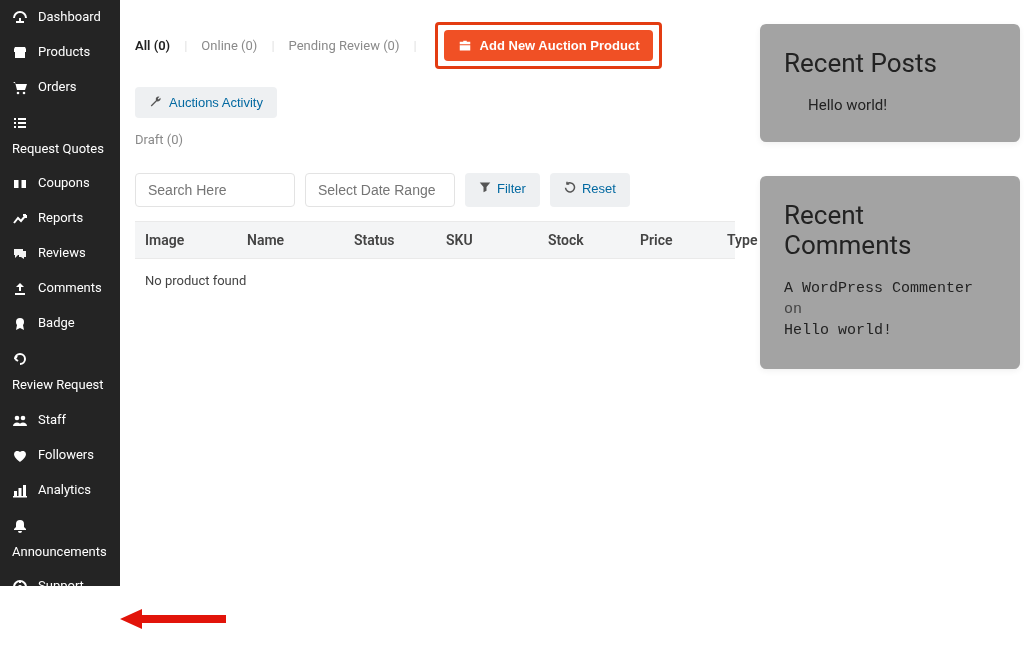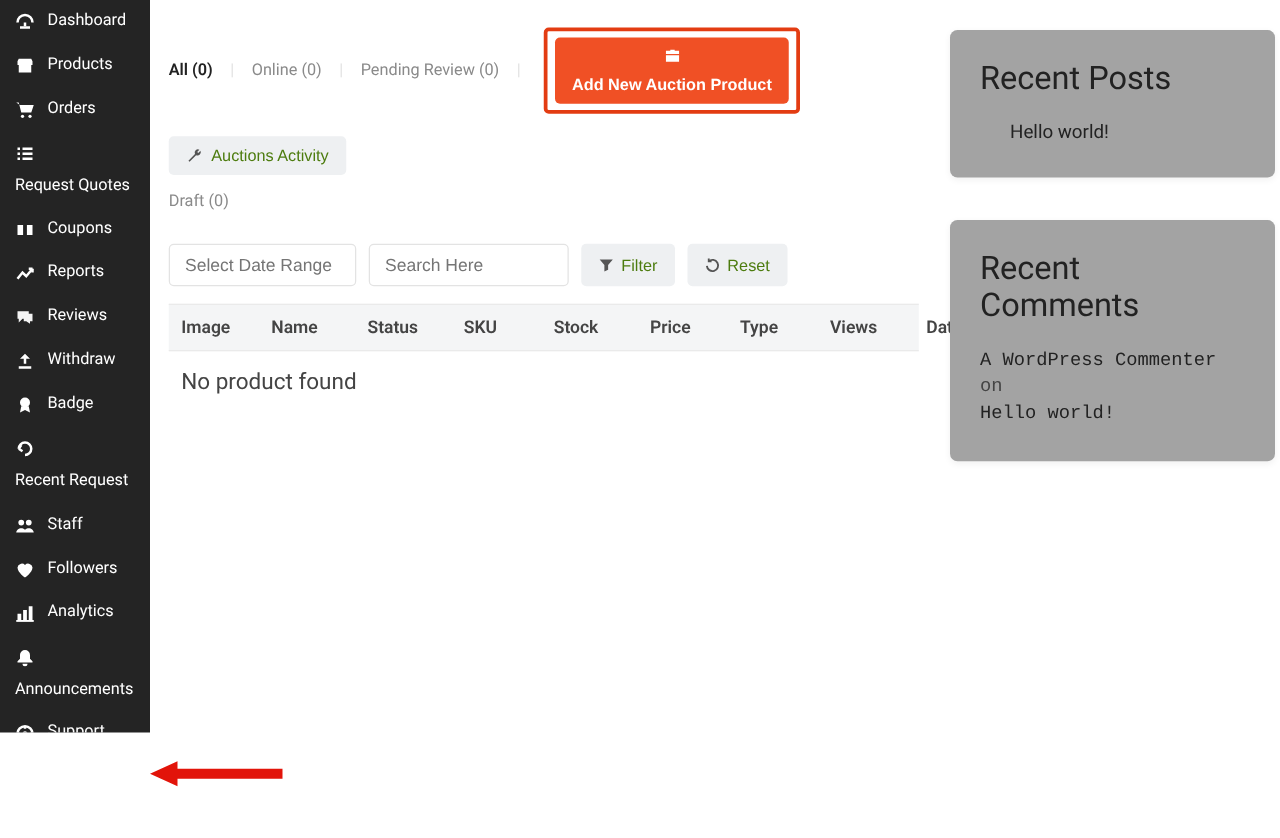--- a/index.html
+++ b/index.html
@@ -82,31 +82,30 @@
     color: #fff;
     border: none;
     border-radius: 4px;
     padding: 8px 14px;
     font-size: 13px;
     font-weight: 600;
     display: inline-flex;
     align-items: center;
     gap: 8px;
     cursor: pointer;
-    flex-direction: column;
   }
   .btn-secondary {
     background: #eef0f2;
-    color: #4d7c0f;
+    color: #0369a1;
     border: none;
     border-radius: 4px;
     padding: 8px 14px;
     font-size: 13px;
     display: inline-flex;
-    align-items: center;
+    align-items: flex-start;
     gap: 6px;
     cursor: pointer;
   }
   .row2 {
     margin: 10px 0 26px 0;
     display: flex;
     gap: 12px;
     flex-wrap: wrap;
   }
   .filter-row {
@@ -129,28 +128,28 @@
   }
   .thead {
     display: flex;
     background: #f4f5f6;
     border-top: 1px solid #eaeaea;
     border-bottom: 1px solid #eaeaea;
     padding: 10px 10px;
     font-size: 14px;
     font-weight: 600;
     color: #444;
-    gap: 17px;
+    gap: 32px;
   }
   .th { flex: 1 1 auto; }
   .th.small { flex: 0 0 55px; }
-  .th.med { flex: 0 0 60px; }
+  .th.med { flex: 0 0 60px; margin-left: 15px; }
   .empty {
     padding: 14px 10px;
-    font-size: 18px;
+    font-size: 13px;
     color: #444;
   }
   
   .right {
     position: absolute;
     left: 760px; top: 0;
     width: 260px;
     padding-top: 24px;
   }
   .widget {
@@ -268,41 +267,41 @@
     </span>
     <span class="label">Reviews</span>
   </div>
 
   <div class="side-item">
     <span class="icon">
       <svg width="16" height="16" viewBox="0 0 16 16" fill="#fff">
           <path d="M8 2l4 4H9v4H7V6H4zM3 12h10v2H3z"></path>
         </svg>
     </span>
-    <span class="label">Withdraw</span>
+    <span class="label">Comments</span>
   </div>
 
   <div class="side-item">
     <span class="icon">
       <svg width="16" height="16" viewBox="0 0 16 16" fill="#fff">
           <circle cx="8" cy="6" r="4"></circle>
           <path d="M5 9l-1 5 4-2 4 2-1-5"></path>
         </svg>
     </span>
     <span class="label">Badge</span>
   </div>
 
   <div class="side-item multiline">
     <span class="icon">
       <svg width="16" height="16" viewBox="0 0 16 16" fill="none" stroke="#fff" stroke-width="2">
           <path d="M3 8a5 5 0 115 5"></path>
           <path d="M3 8l2-3M3 8l3 2"></path>
         </svg>
     </span>
-    <span class="label">Recent Request</span>
+    <span class="label">Review Request</span>
   </div>
 
   <div class="side-item">
     <span class="icon">
       <svg width="16" height="16" viewBox="0 0 16 16" fill="#fff">
           <circle cx="5" cy="5" r="2.3"></circle>
           <circle cx="11" cy="5" r="2.3"></circle>
           <path d="M1 13c0-2 2-3.5 4-3.5s4 1.5 4 3.5M7 13c0-2 2-3.5 4-3.5s4 1.5 4 3.5"></path>
         </svg>
     </span>
@@ -387,22 +386,22 @@
     </button>
   </div>
 
   <div class="row2">
     <div class="status-links">
       <span class="sl">Draft (0)</span>
     </div>
   </div>
 
   <div class="filter-row">
+    <input class="input search" placeholder="Search Here" style="">
     <input class="input daterange" placeholder="Select Date Range" style="">
-    <input class="input search" placeholder="Search Here" style="">
     <button class="btn-secondary">
       <span class="icon">
         <svg width="12" height="12" viewBox="0 0 16 16" fill="#555">
             <path d="M1 2h14l-5 6v5l-4 2V8z"></path>
           </svg>
       </span>
       <span>Filter</span>
     </button>
     <button class="btn-secondary">
       <span class="icon">

